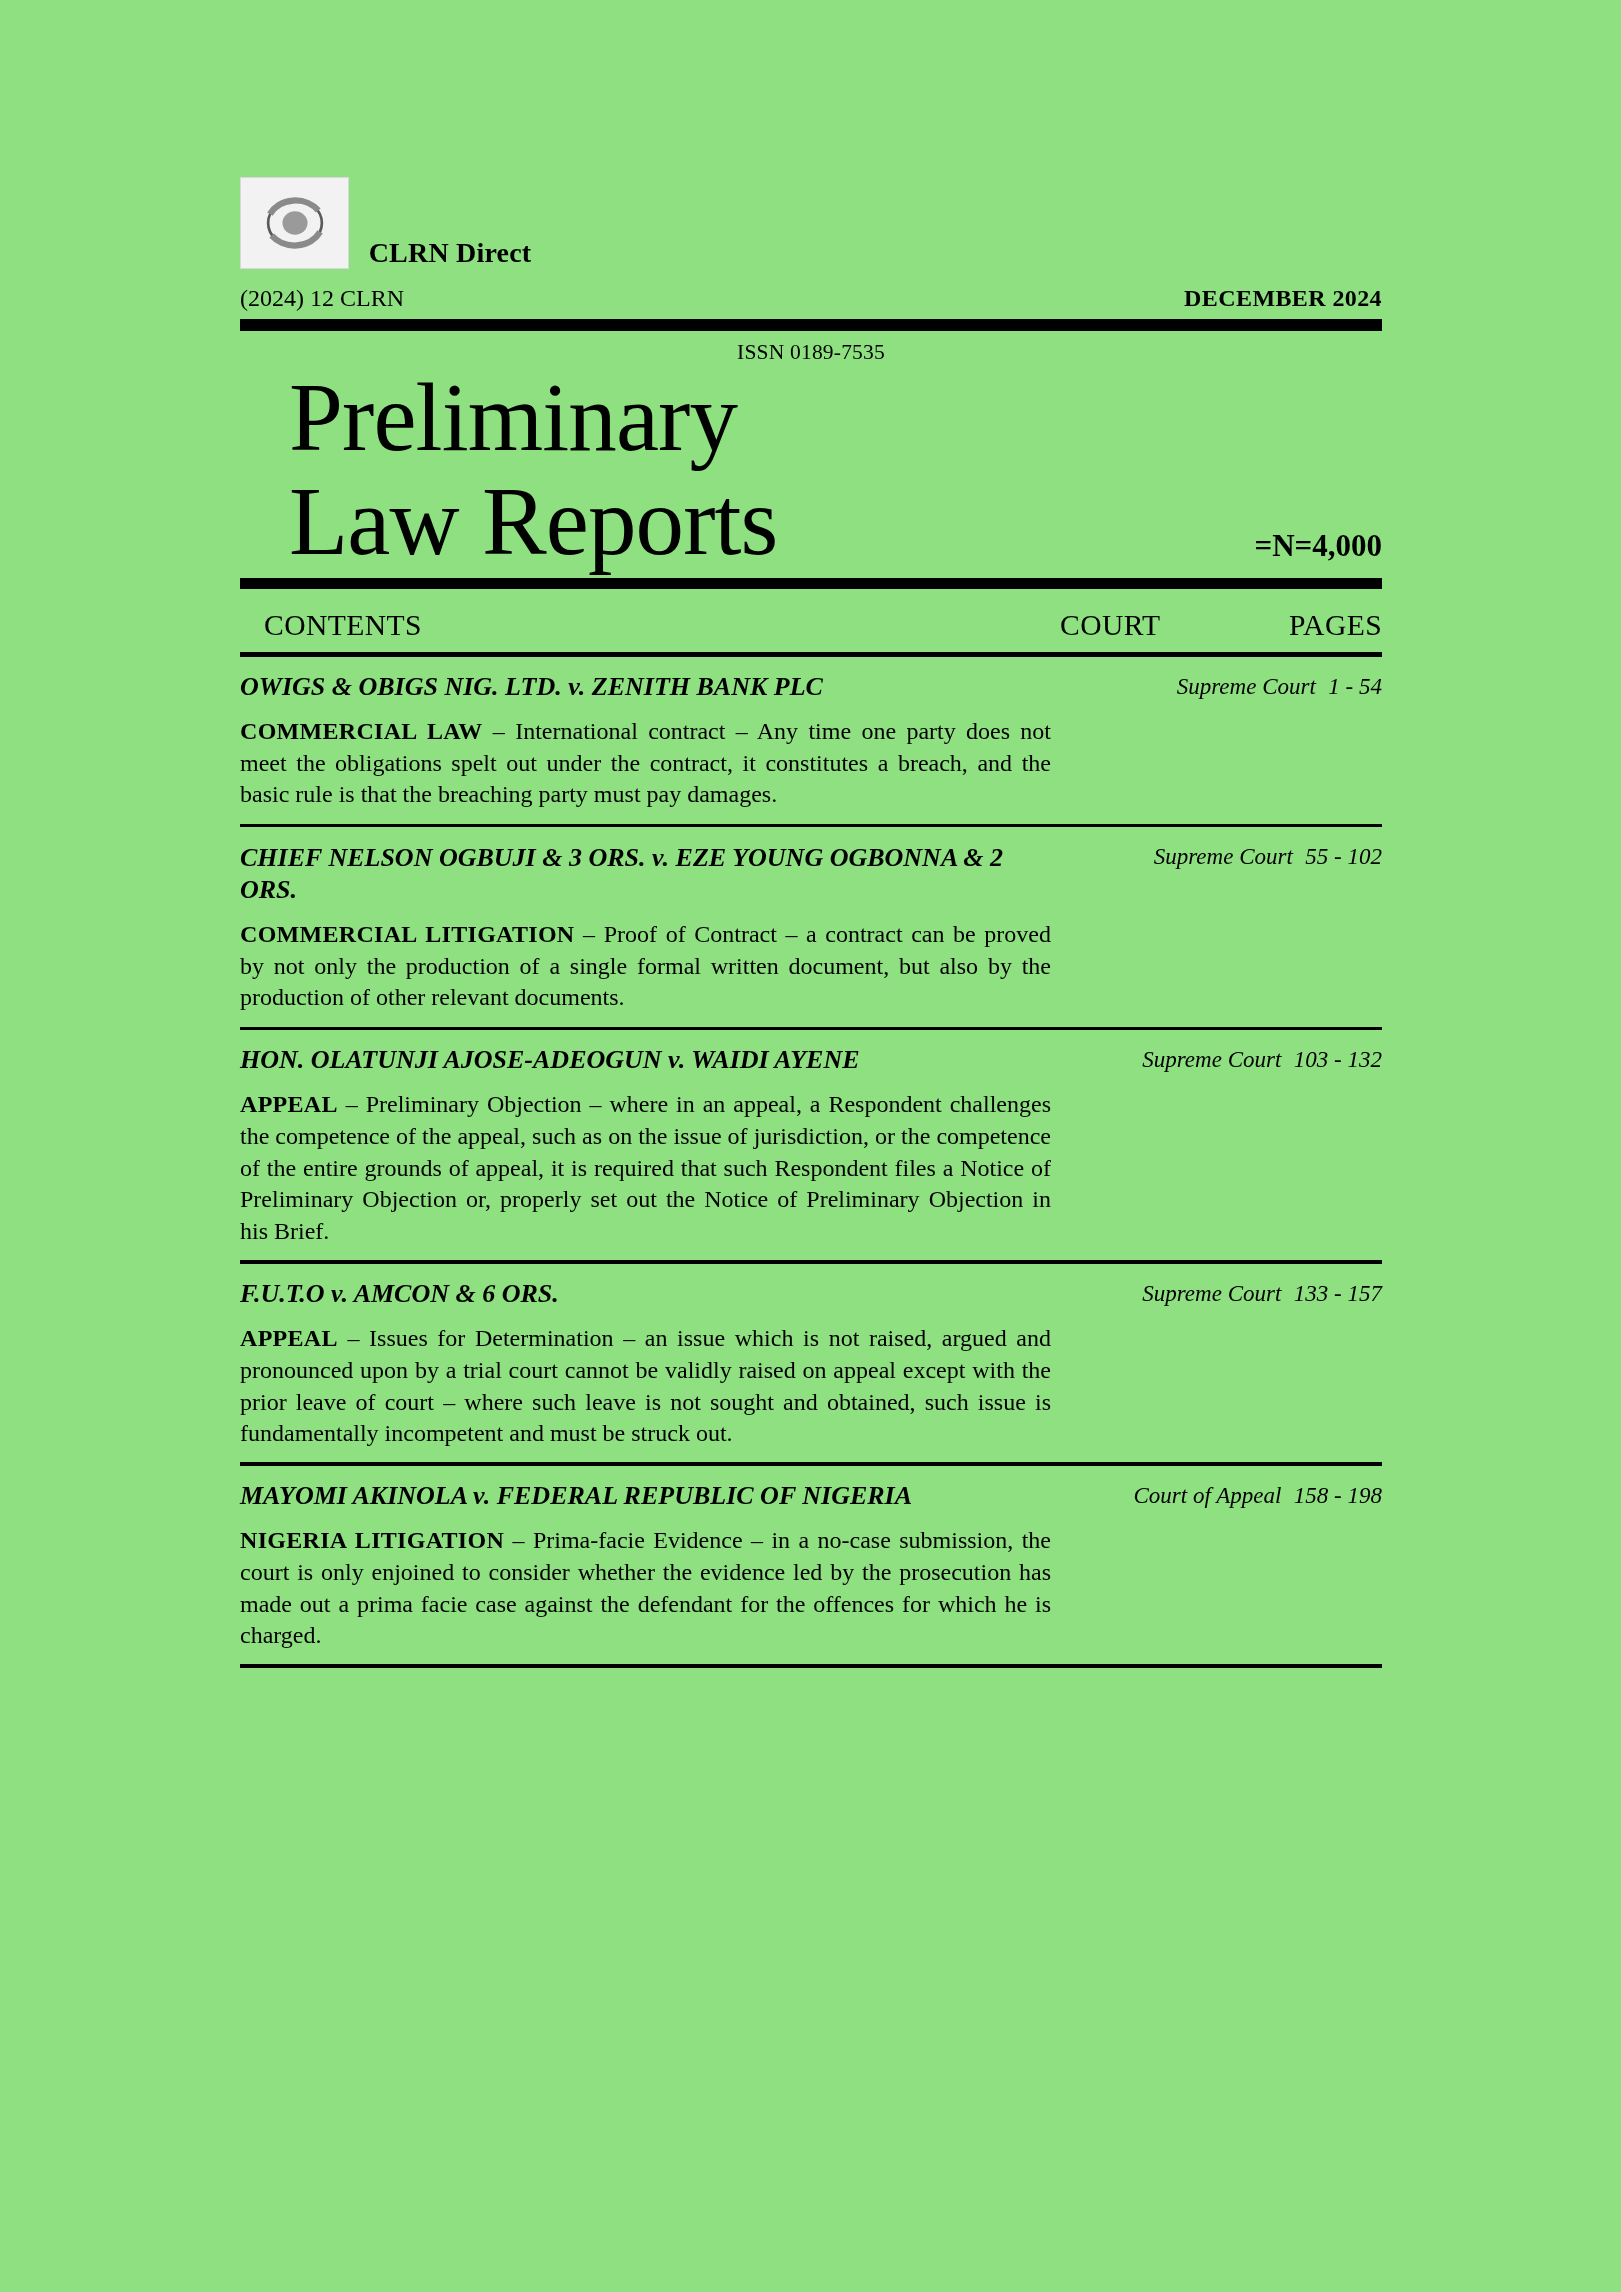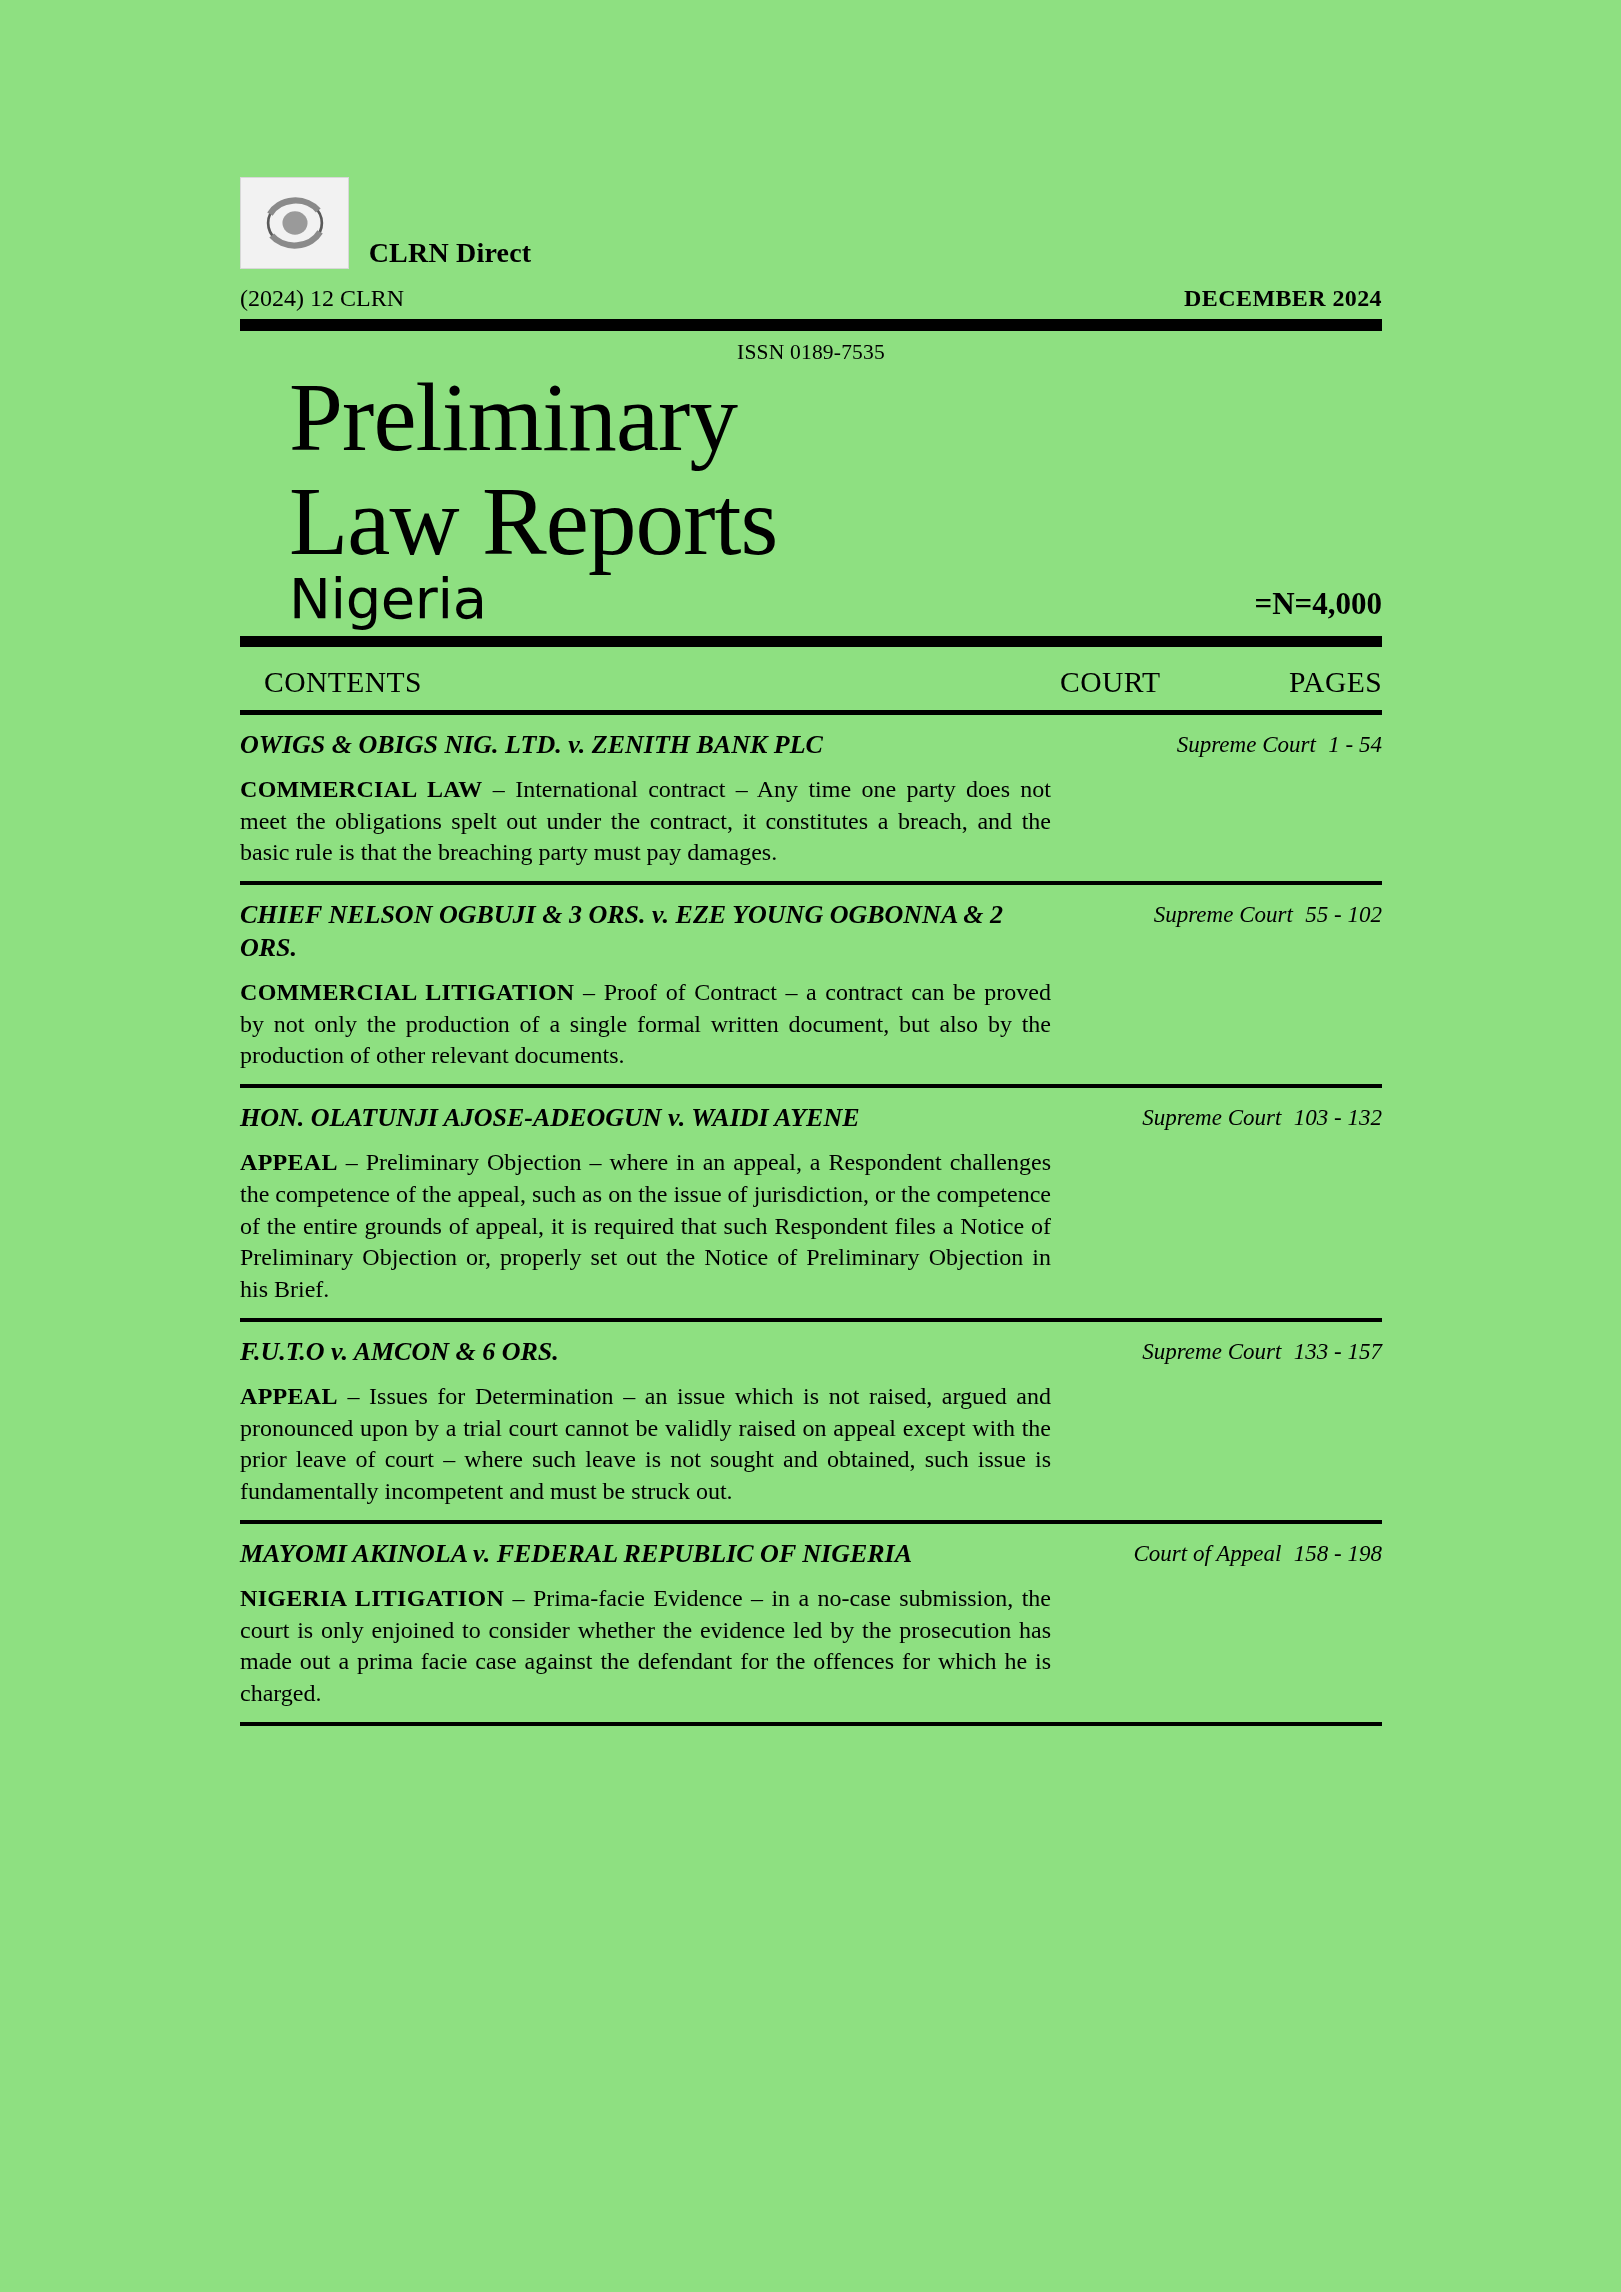--- a/index.html
+++ b/index.html
@@ -200,21 +200,20 @@
       <div class="issue-right">DECEMBER 2024</div>
     </div>
 
     <div class="rule-thick"></div>
 
     <div class="issn-row">ISSN 0189-7535</div>
 
     <div class="title-block">
       <div class="title-line1">Preliminary</div>
       <div class="title-line2">Law Reports</div>
-      <div class="title-line3">Nigeria</div>
       <div class="price">=N=4,000</div>
     </div>
 
     <div class="rule-thick2"></div>
 
     <div class="contents-head">
       <div class="ch-contents">CONTENTS</div>
       <div class="ch-court">COURT</div>
       <div class="ch-pages">PAGES</div>
     </div>

